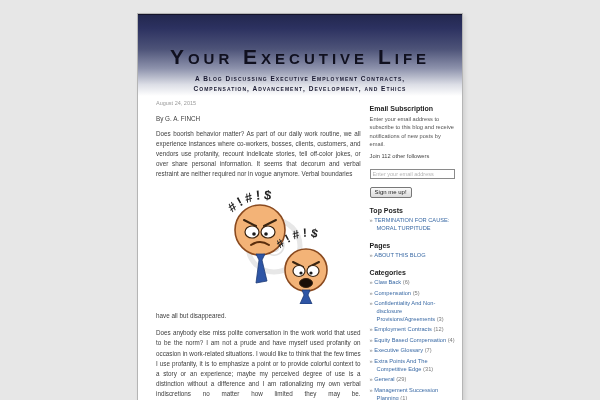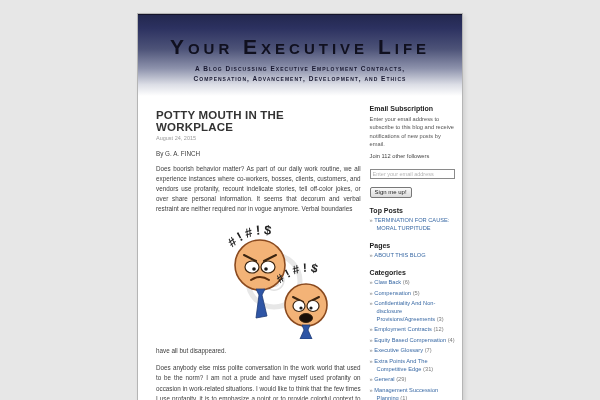--- a/index.html
+++ b/index.html
@@ -11,21 +11,21 @@
     background:#ffffff; border:1px solid #b5b5b5;
     box-shadow:2px 2px 4px rgba(0,0,0,0.10);
   }
 
   
   .site-header {
     height:82px; width:100%;
     border-top:1px solid #14142a;
     background:linear-gradient(180deg,#23284f 0%, #2c3160 16%, #4d5378 42%, #8d92ac 66%, #dcdee6 86%, #ffffff 100%);
     display:flex; flex-direction:column; align-items:center;
-    padding-top:21px; text-align:center;
+    padding-top:31px; text-align:center;
   }
   .site-title {
     font-variant:small-caps; font-weight:bold; font-size:21px;
     letter-spacing:4px; color:#10101f; line-height:1;
   }
   .site-subtitle {
     margin-top:7px; font-variant:small-caps; font-weight:bold;
     font-size:6.5px; letter-spacing:1px; color:#181830;
     line-height:1.6; max-width:240px;
   }
@@ -74,21 +74,20 @@
     <div class="site-title">Your Executive Life</div>
     <div class="site-subtitle">
       <span>A Blog Discussing Executive Employment Contracts,</span><br>
       <span>Compensation, Advancement, Development, and Ethics</span>
     </div>
   </div>
 
   <div class="main-area">
 
     <div class="post-col">
-      <h1 class="post-title">POTTY MOUTH IN THE WORKPLACE</h1>
       <div class="post-date">August 24, 2015</div>
       <div class="post-byline">By G. A. FINCH</div>
       <p class="post-para">Does boorish behavior matter? As part of our daily work routine, we all experience instances where co-workers, bosses, clients, customers, and vendors use profanity, recount indelicate stories, tell off-color jokes, or over share personal information. It seems that decorum and verbal restraint are neither required nor in vogue anymore. Verbal boundaries</p>
 
       <div class="cartoon-wrap">
         <svg width="138" height="118" viewBox="0 0 138 118" xmlns="http://www.w3.org/2000/svg">
           <defs>
             <path id="arc1" d="M24,27 Q52,2 82,23"></path>
             <path id="arc2" d="M72,63 Q98,40 124,60"></path>
           </defs>

